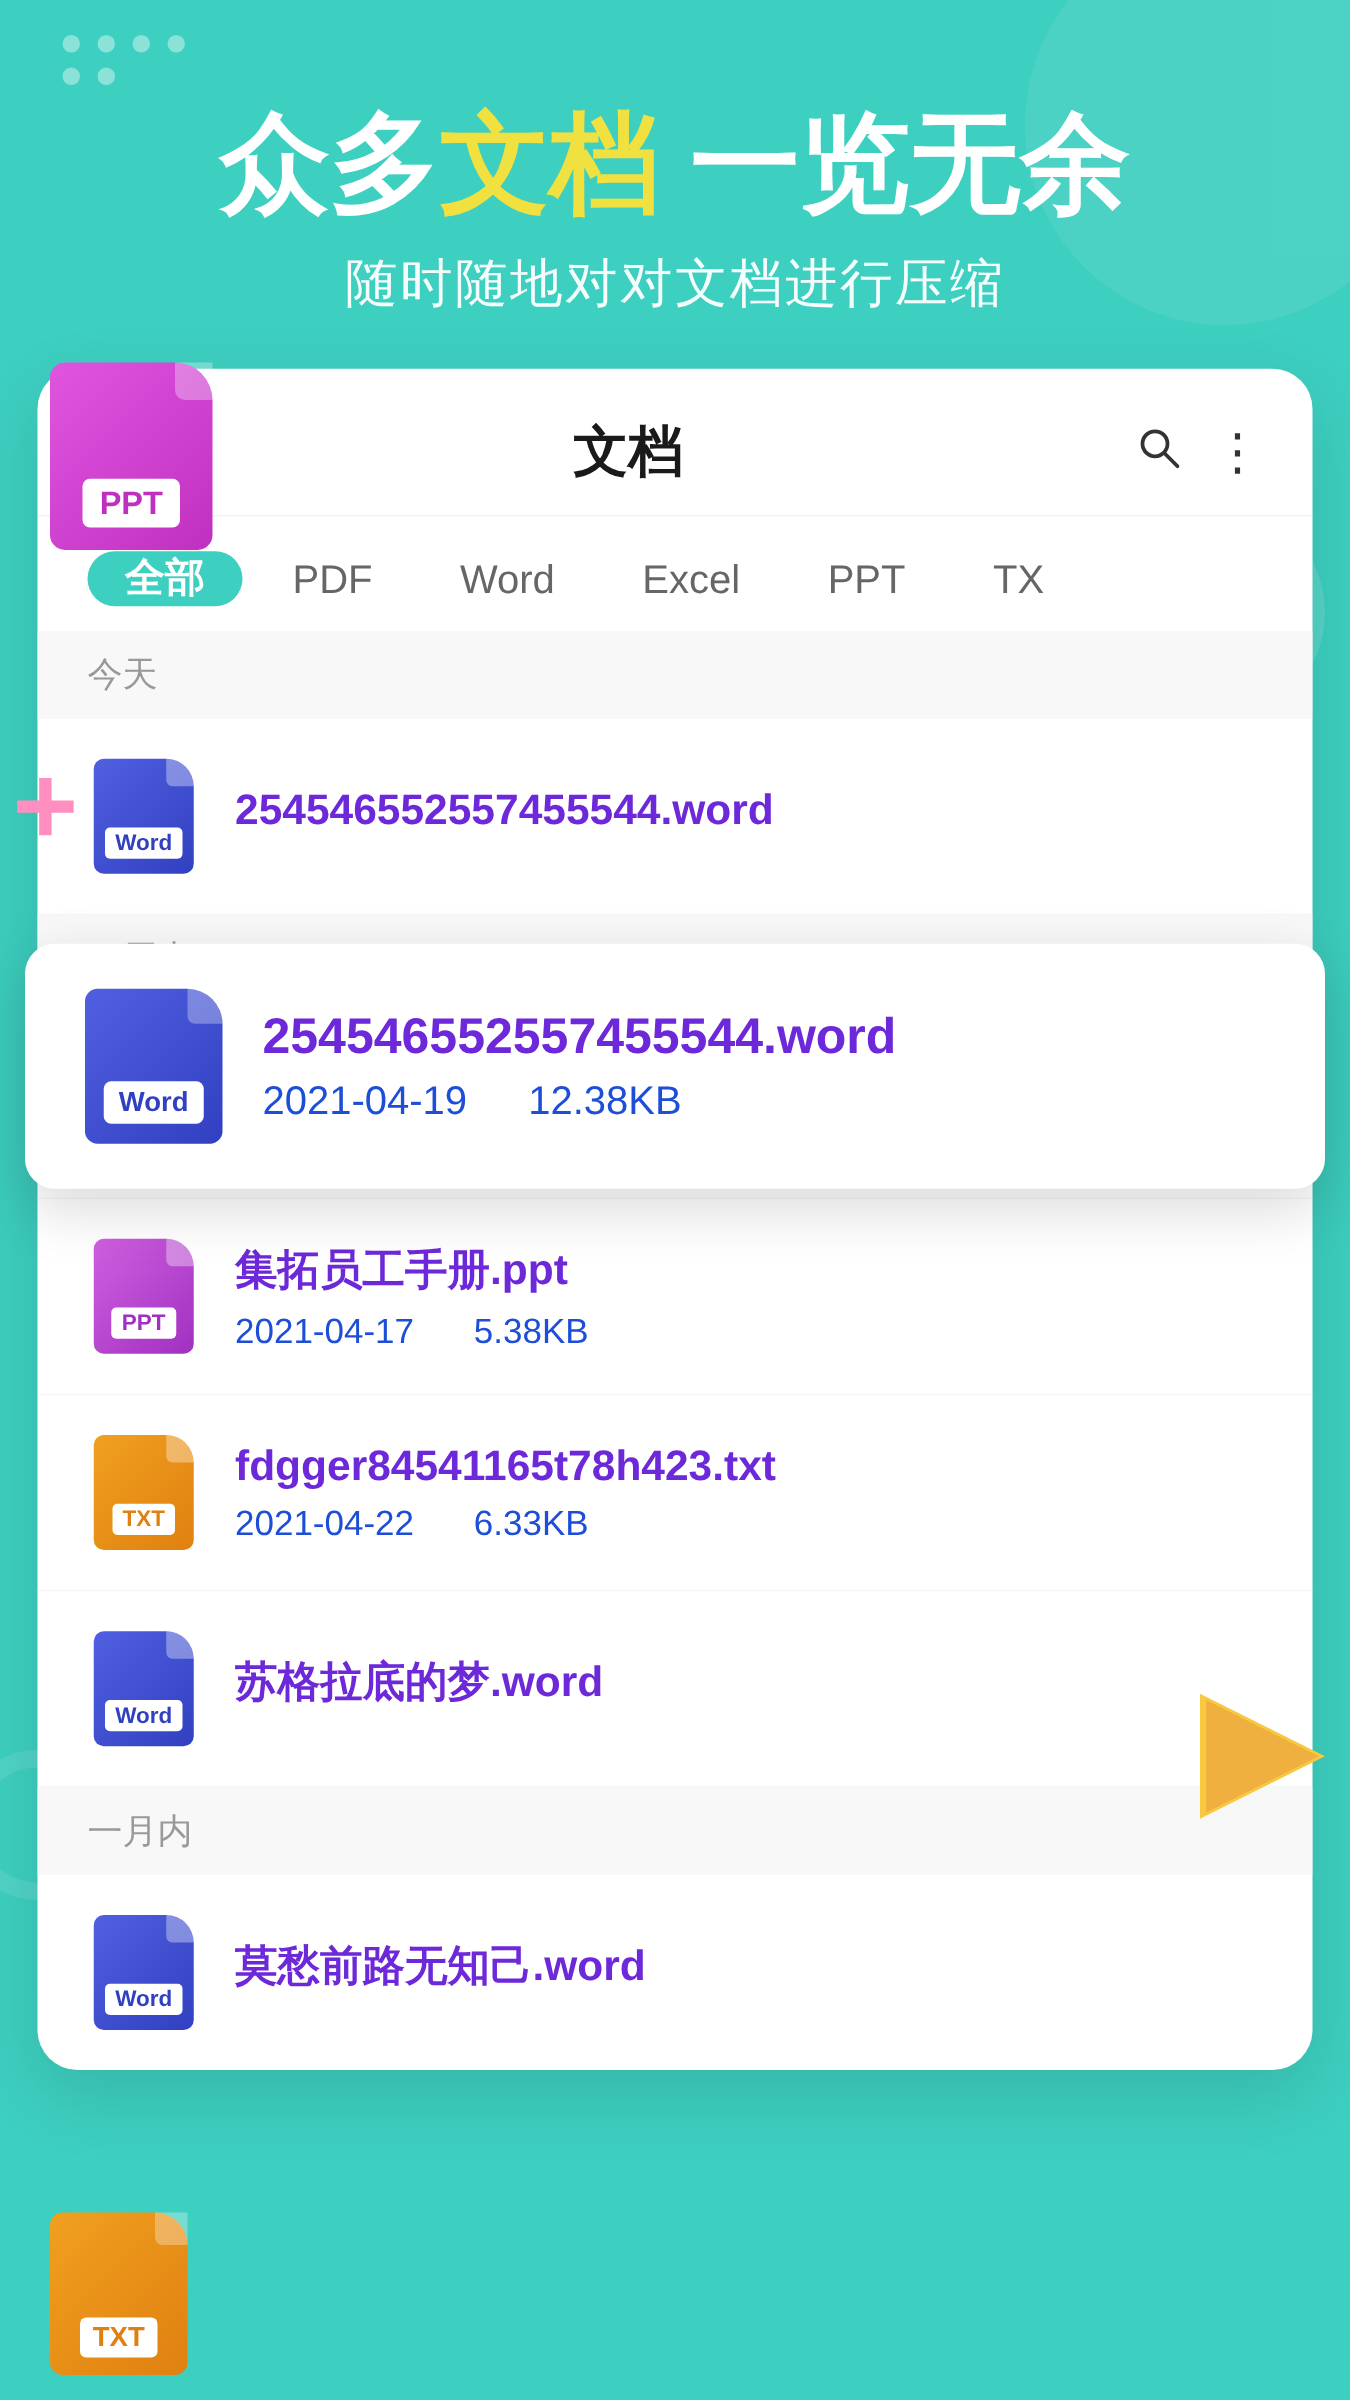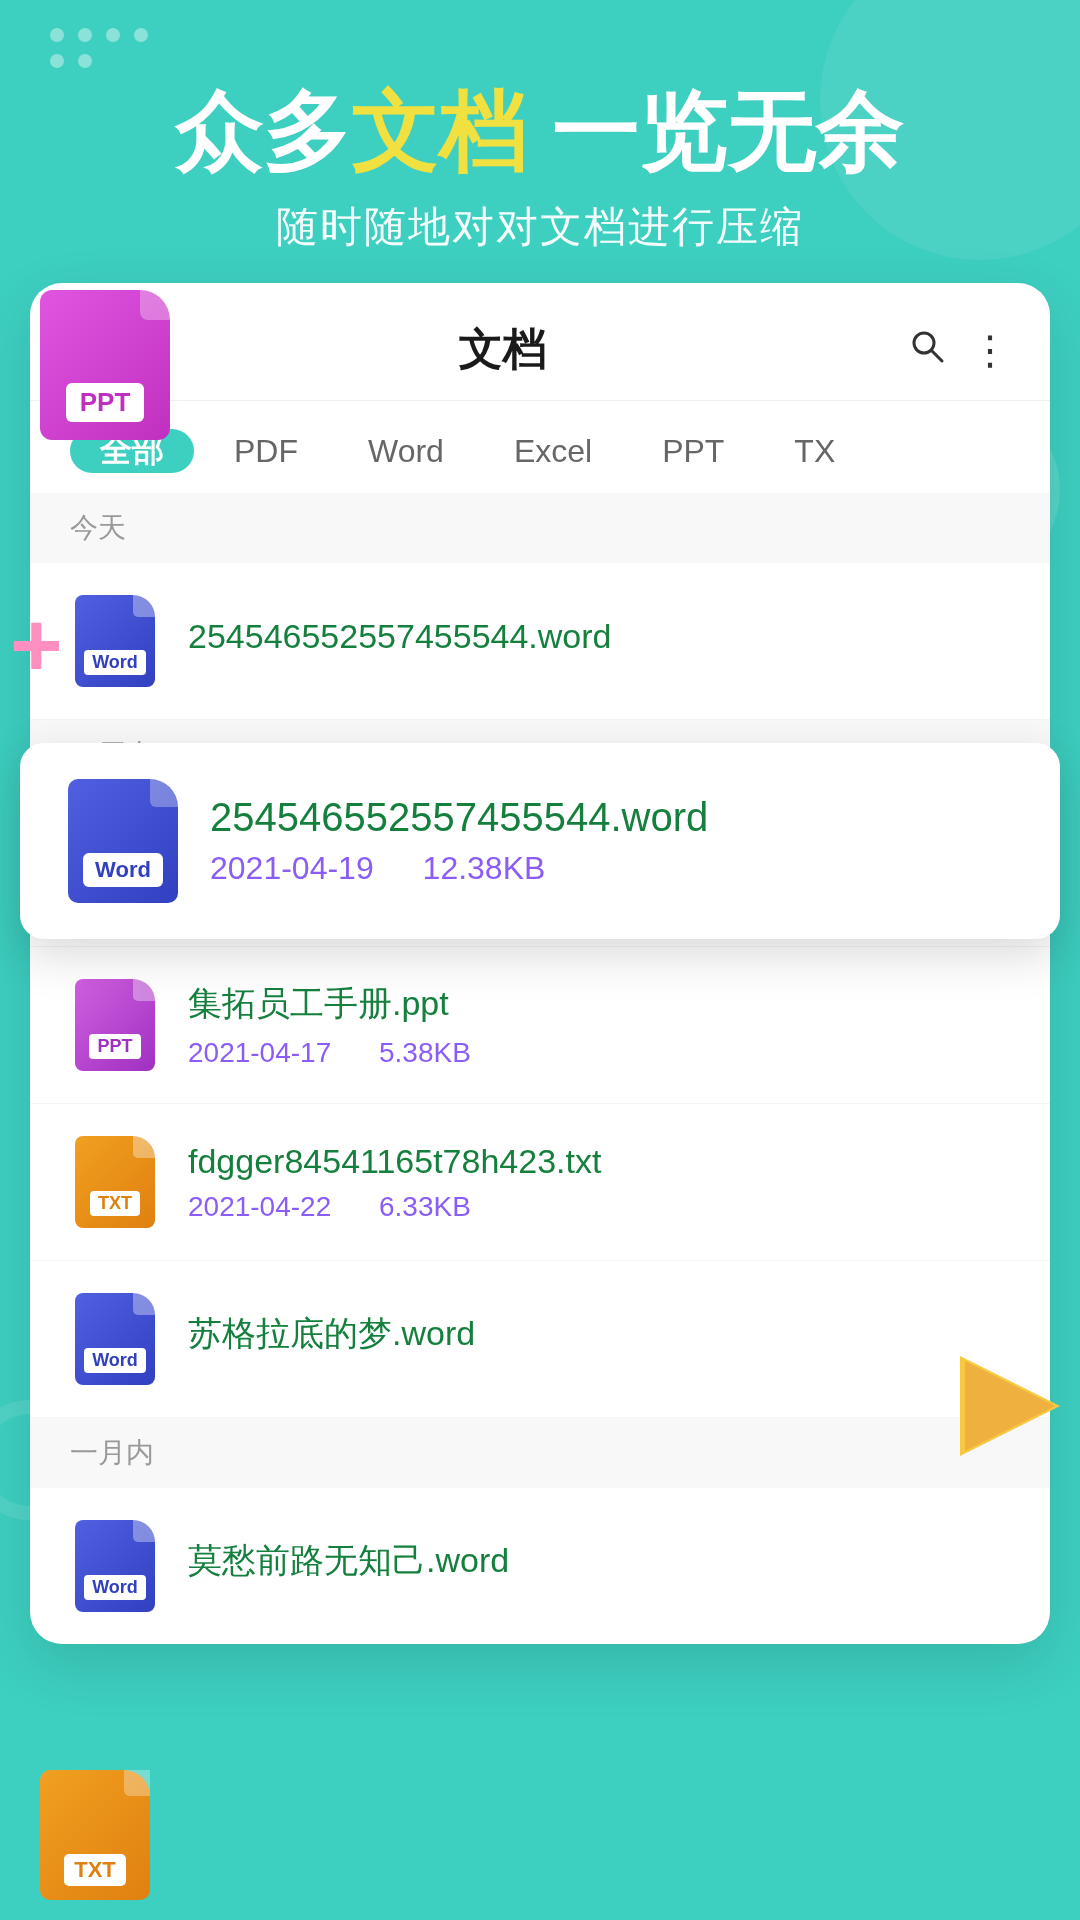--- a/index.html
+++ b/index.html
@@ -69,21 +69,21 @@
     
     .page-content {
       position: relative;
       z-index: 1;
       padding-top: 80px;
     }
 
     
     .hero-section {
       text-align: center;
-      padding: 0 40px 28px;
+      padding: 0 40px 40px;
     }
     .hero-title {
       font-size: 88px;
       font-weight: 900;
       color: #fff;
       line-height: 1.15;
       margin-bottom: 18px;
     }
     .hero-title .highlight {
       color: #f0e040;
@@ -284,27 +284,27 @@
       margin-right: 28px;
       display: flex;
       align-items: center;
       justify-content: center;
     }
     .file-info {
       flex: 1;
     }
     .file-name {
       font-size: 34px;
-      font-weight: 400;
-      color: #15803d;
+      font-weight: 700;
+      color: #6d28d9;
       margin-bottom: 10px;
     }
     .file-meta {
       font-size: 28px;
-      color: #8b5cf6;
+      color: #1d4ed8;
     }
     .file-meta span {
       margin-right: 40px;
     }
 
     
     .file-icon-shape {
       width: 80px;
       height: 92px;
       border-radius: 8px 22px 8px 8px;

